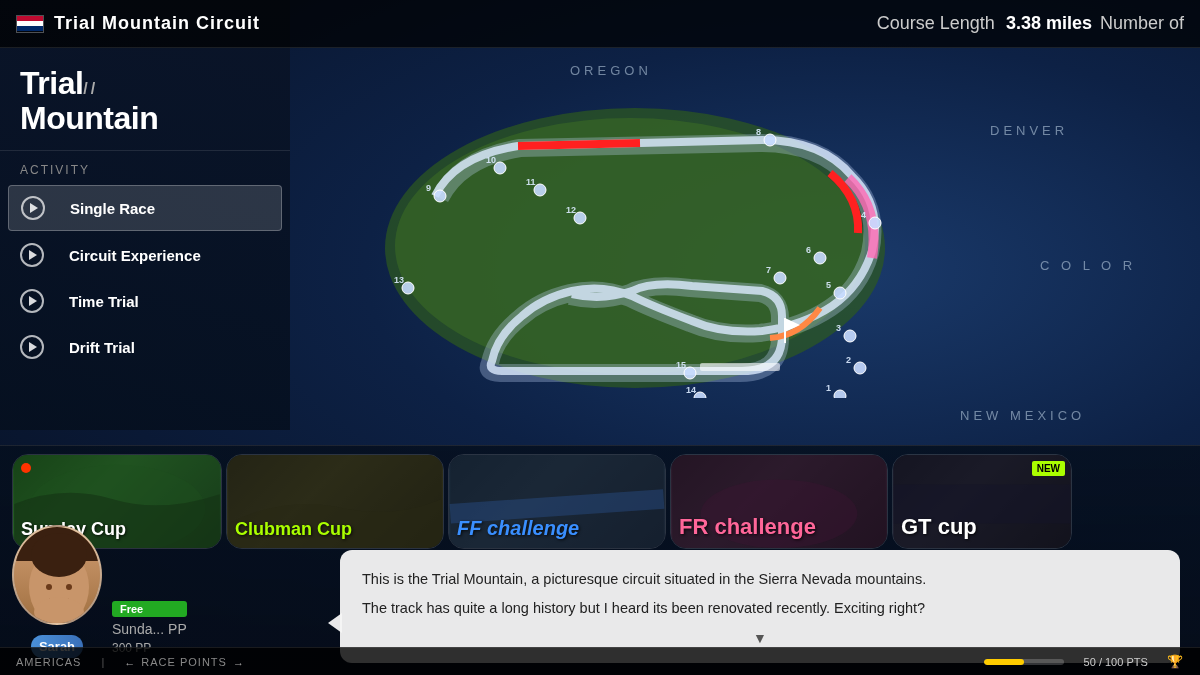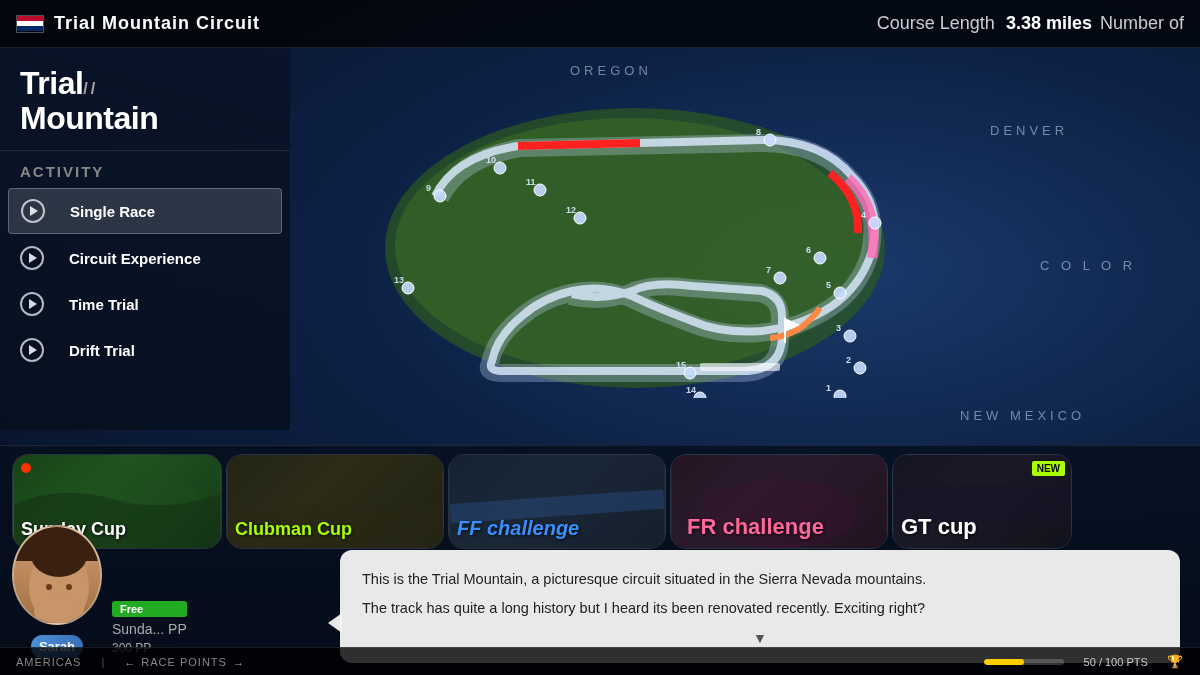--- a/index.html
+++ b/index.html
@@ -92,24 +92,24 @@
     .track-logo-text {
       font-size: 32px;
       font-weight: bold;
       line-height: 1.1;
       color: white;
       letter-spacing: -0.5px;
     }
 
     .activity-label {
       padding: 12px 20px 8px 20px;
-      font-size: 15px;
+      font-size: 12px;
       letter-spacing: 2px;
       color: #888;
-      font-weight: bold;
+      font-weight: normal;
     }
 
     .activity-list {
       display: flex;
       flex-direction: column;
       gap: 2px;
       padding: 0 8px;
     }
 
     .activity-item {
@@ -249,21 +249,21 @@
       bottom: 8px;
       left: 8px;
       font-size: 18px;
       font-weight: bold;
       text-shadow: 1px 1px 3px rgba(0,0,0,0.8);
     }
 
     .sunday-title { color: #ffffff; }
     .clubman-title { color: #aaff00; }
     .ff-title { color: #3a8fff; }
-    .fr-title { color: #ff6699; margin-left: 8px; }
+    .fr-title { color: #ff6699; }
     .gt-title { color: #ffffff; }
 
     .new-badge {
       position: absolute;
       top: 6px;
       right: 6px;
       background: #aaff00;
       color: #000;
       font-size: 10px;
       font-weight: bold;

